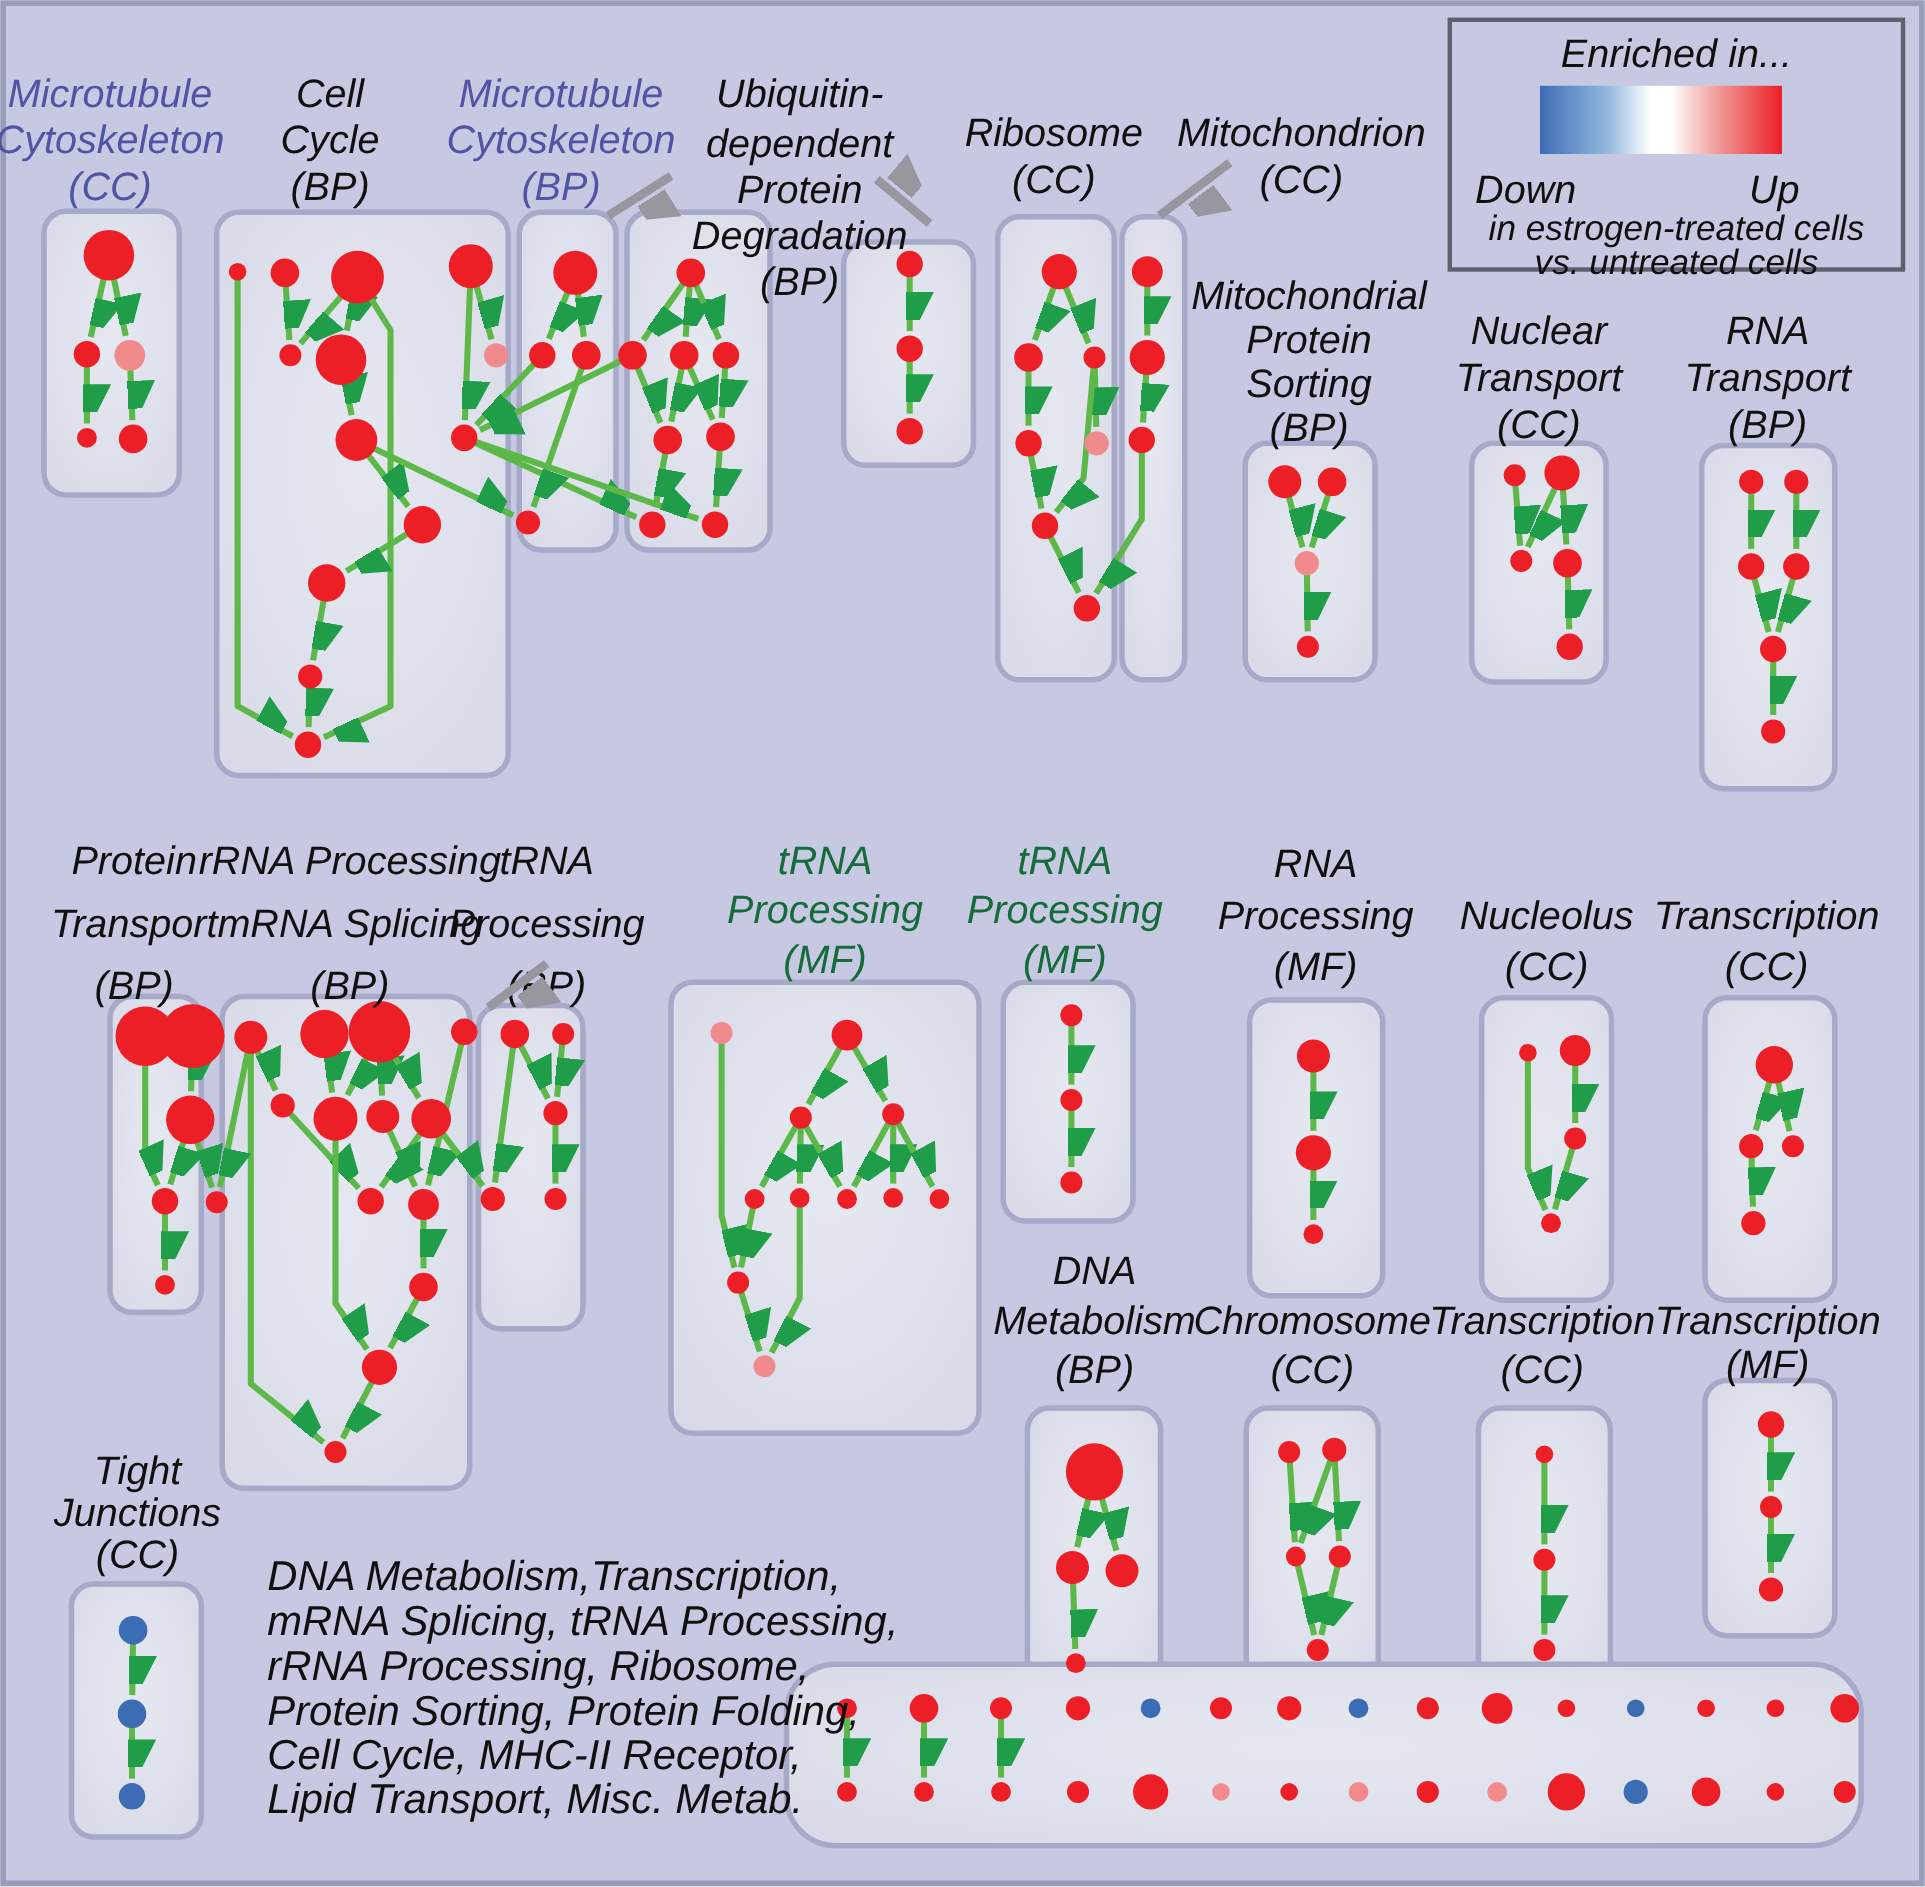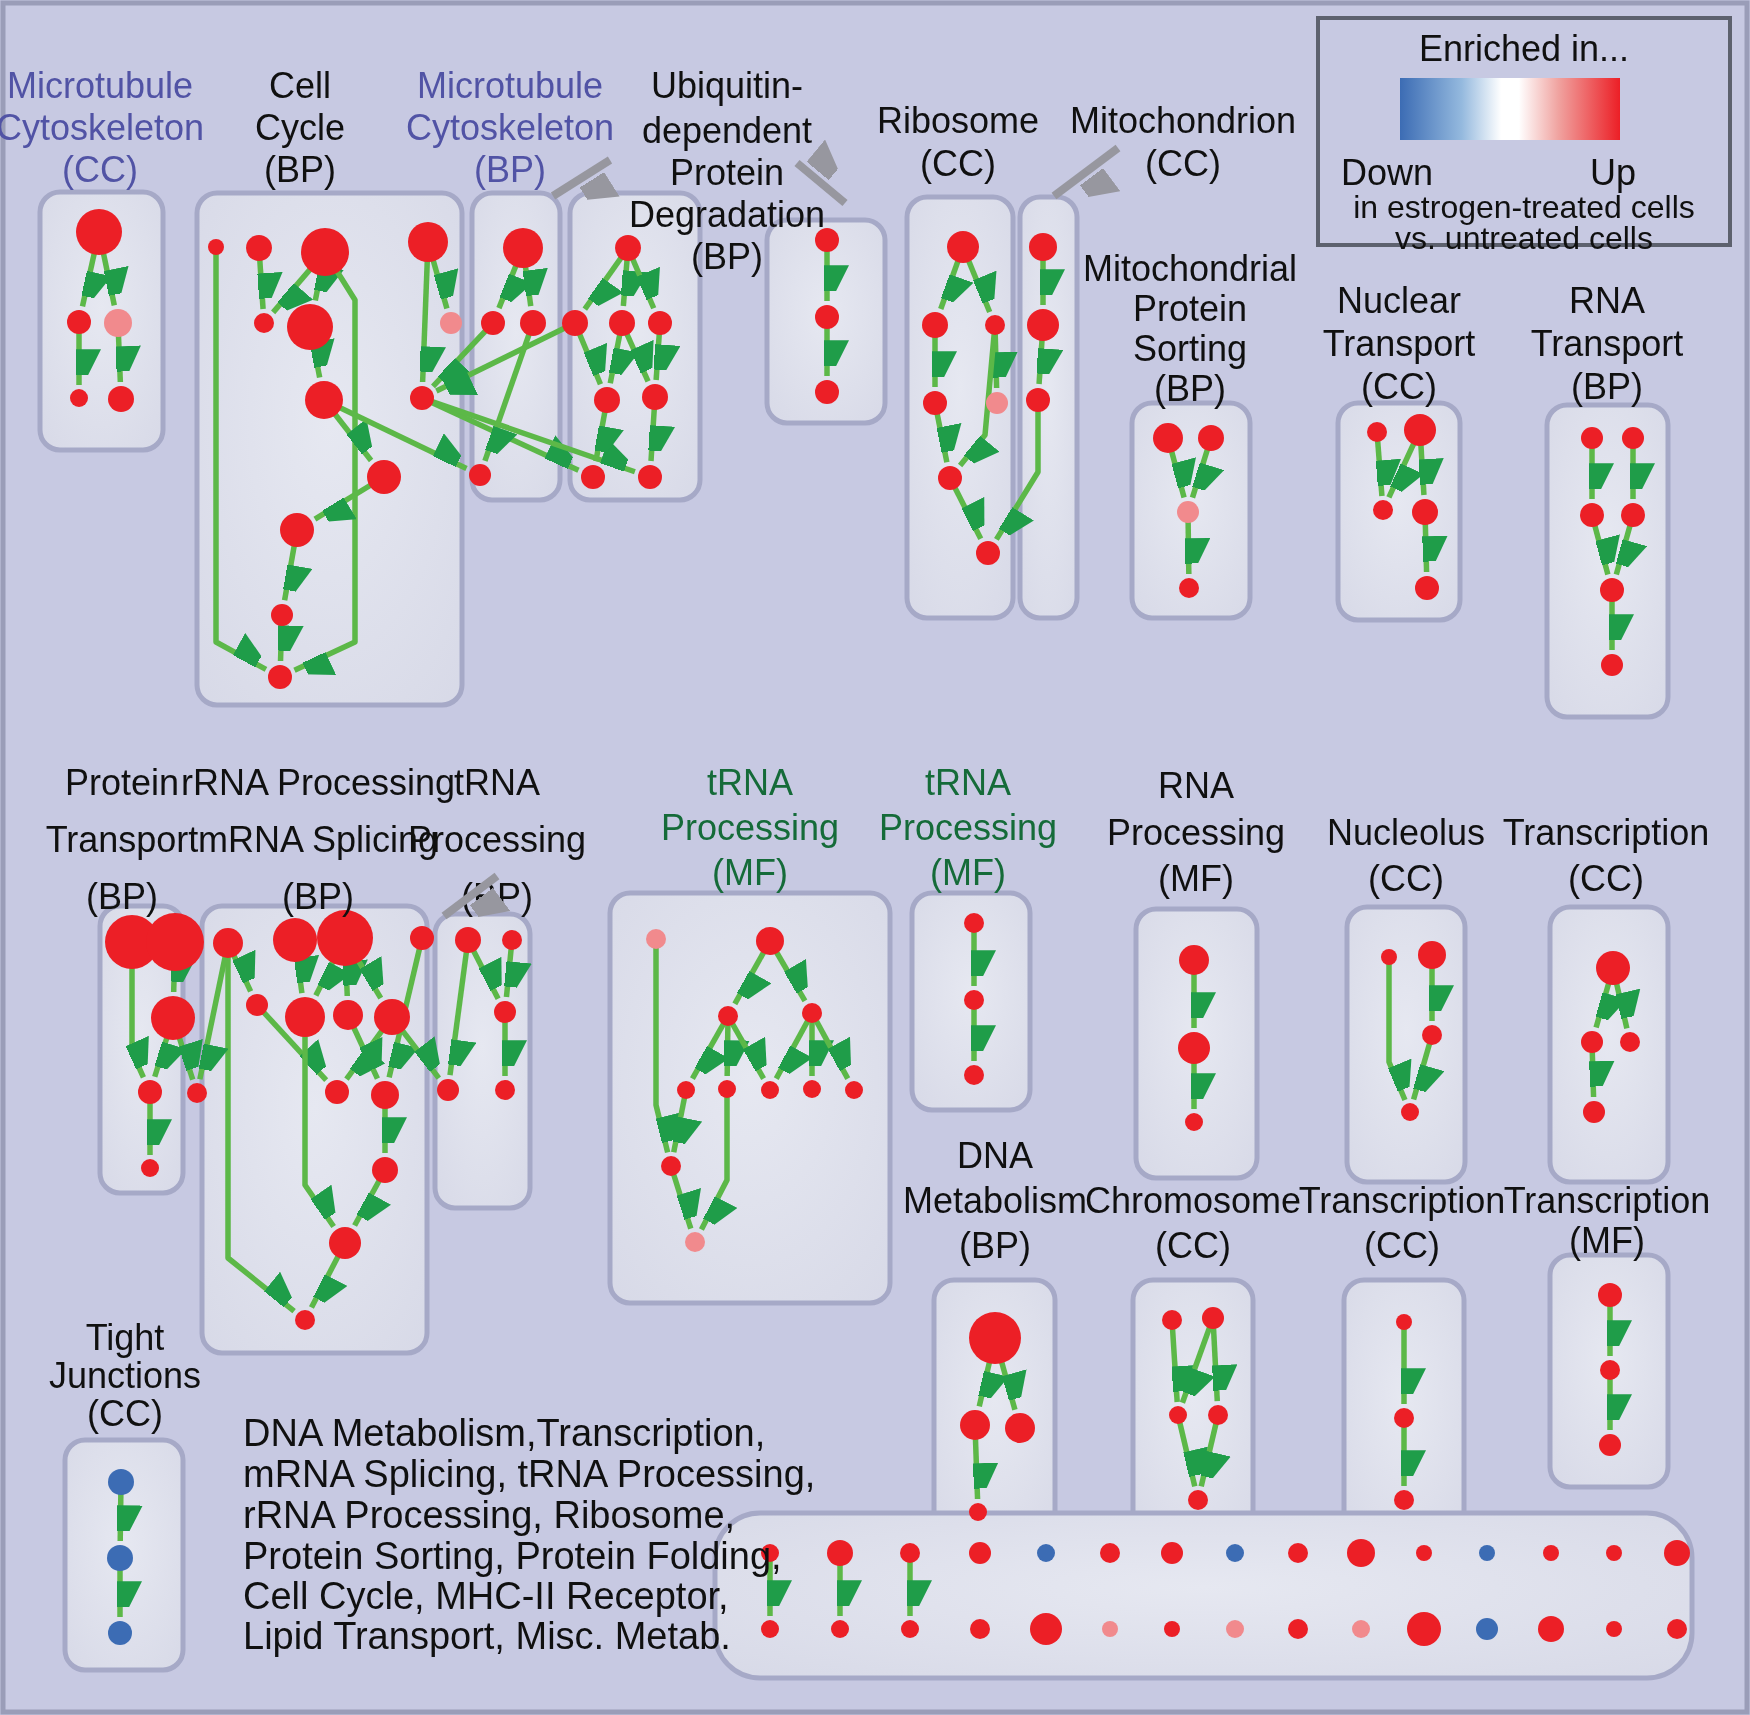--- a/index.html
+++ b/index.html
@@ -1,16 +1,16 @@
 <!DOCTYPE html>
 <html><head>
 <meta charset="utf-8">
 <style>
   html,body{margin:0;padding:0;background:#eef0f6;}
-  #stage{position:relative;width:1750px;height:1715px;font-family:"Liberation Sans",sans-serif;}
+  #stage{position:relative;width:1750px;height:1715px;font-family:"Liberation Sans",sans-serif;font-style:italic;}
   svg{display:block;}
   text{font-family:"Liberation Sans",sans-serif;}
 </style>
 </head>
 <body>
 
 <div id="stage">
   <svg id="fig" width="1750" height="1715" viewBox="0 0 1750 1715">
       <defs>
         <radialGradient id="boxg" cx="50%" cy="45%" r="75%">

